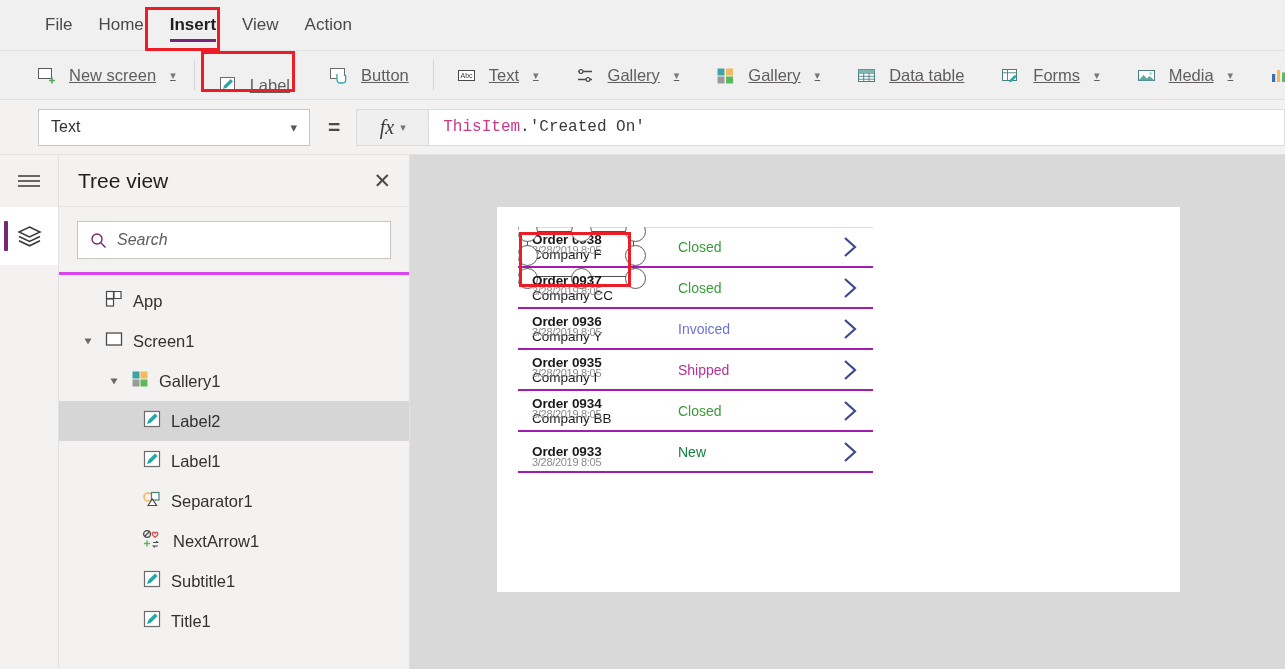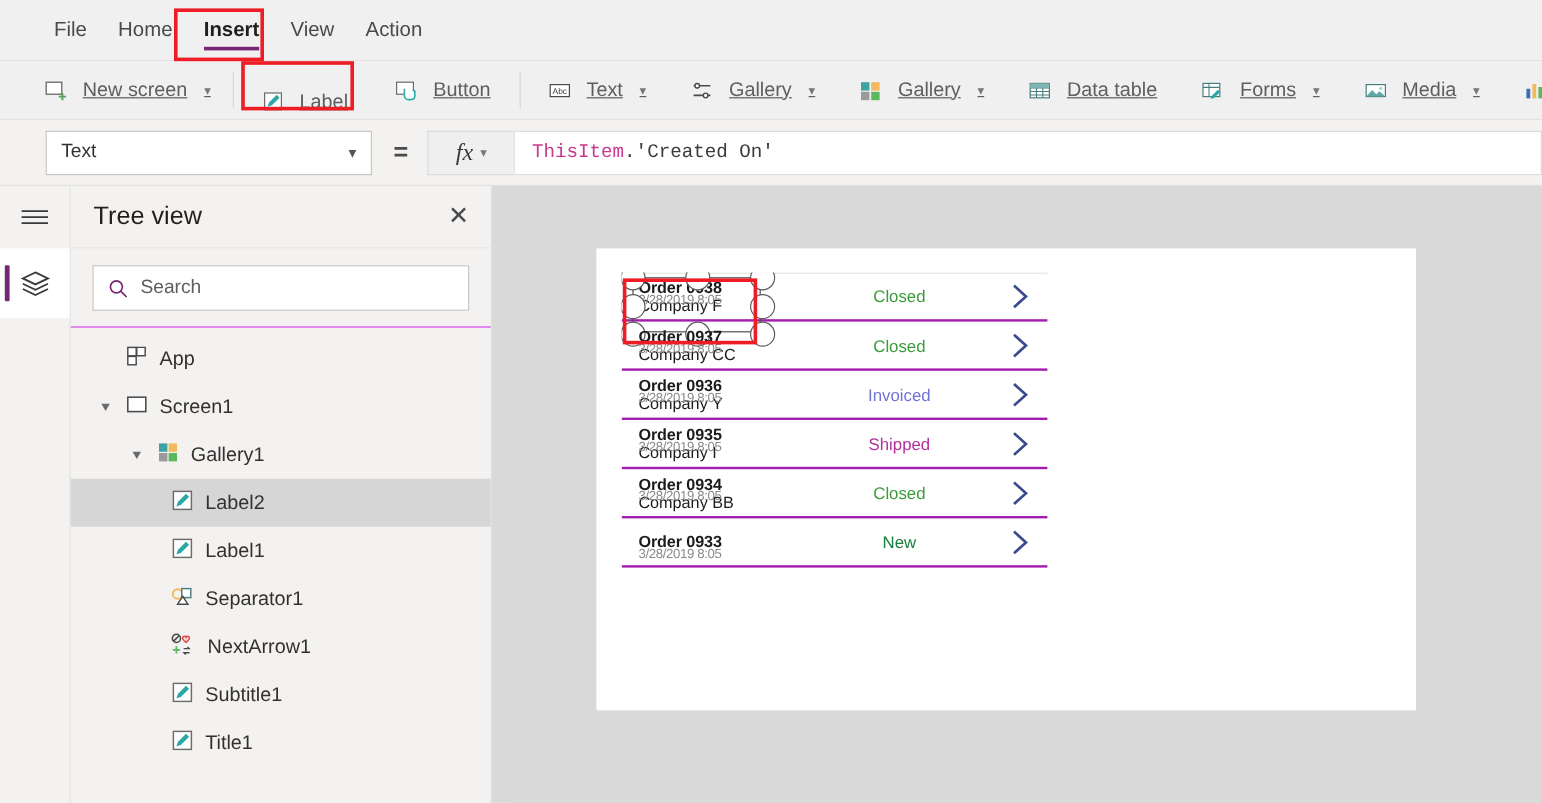--- a/index.html
+++ b/index.html
@@ -112,21 +112,21 @@
     position: absolute; left: 59px; top: 155px; width: 351px; height: 514px;
     background: #f3f2f1; border-right: 1px solid #e1e1e1;
   }
   .tree-head {
     height: 52px; display: flex; align-items: center;
     justify-content: space-between; padding: 0 18px 0 19px;
     border-bottom: 1px solid #e6e5e4;
   }
   .tree-title { font-size: 21px; color: #201f1e; }
   .tree-close { font-size: 21px; color: #4a4a4a; cursor: default; line-height: 1; }
-  .search-wrap { padding: 14px 18px 13px 18px; border-bottom: 1px solid #d946ef; }
+  .search-wrap { padding: 14px 18px 13px 18px; border-bottom: 3px solid #d946ef; font-style: italic; }
   .search-box {
     height: 38px; background: #ffffff; border: 1px solid #c8c6c4;
     display: flex; align-items: center; gap: 10px; padding: 0 12px;
   }
   .search-ph { font-size: 16px; color: #605e5c; }
   .tree-list { padding-top: 6px; }
   .tnode {
     height: 40px; display: flex; align-items: center; gap: 9px;
     font-size: 16.5px; color: #323130; cursor: default;
     padding-right: 10px;
@@ -159,21 +159,21 @@
     font-size: 13.5px; font-weight: bold; color: #1b1b1b; line-height: 15px;
     letter-spacing: -0.1px;
   }
   .g-sub { font-size: 13.5px; color: #1b1b1b; line-height: 15px; }
   .g-date {
     position: absolute; left: 14px; top: 12px;
     font-size: 11px; color: #8a8a8a; white-space: nowrap;
     letter-spacing: -0.3px;
   }
   .g-status {
-    flex: 1; text-align: center; font-size: 14px; margin-right: 6px;
+    flex: 1; text-align: left; font-size: 14px; margin-right: 6px;
   }
   .g-arrow { width: 46px; display: flex; justify-content: center; }
 
   
   .selbox {
     position: absolute; left: 9px; top: 3px; width: 107px; height: 46px;
     border: 1px solid #4f4f4f;
   }
   .h {
     position: absolute; width: 21px; height: 21px; border-radius: 50%;

